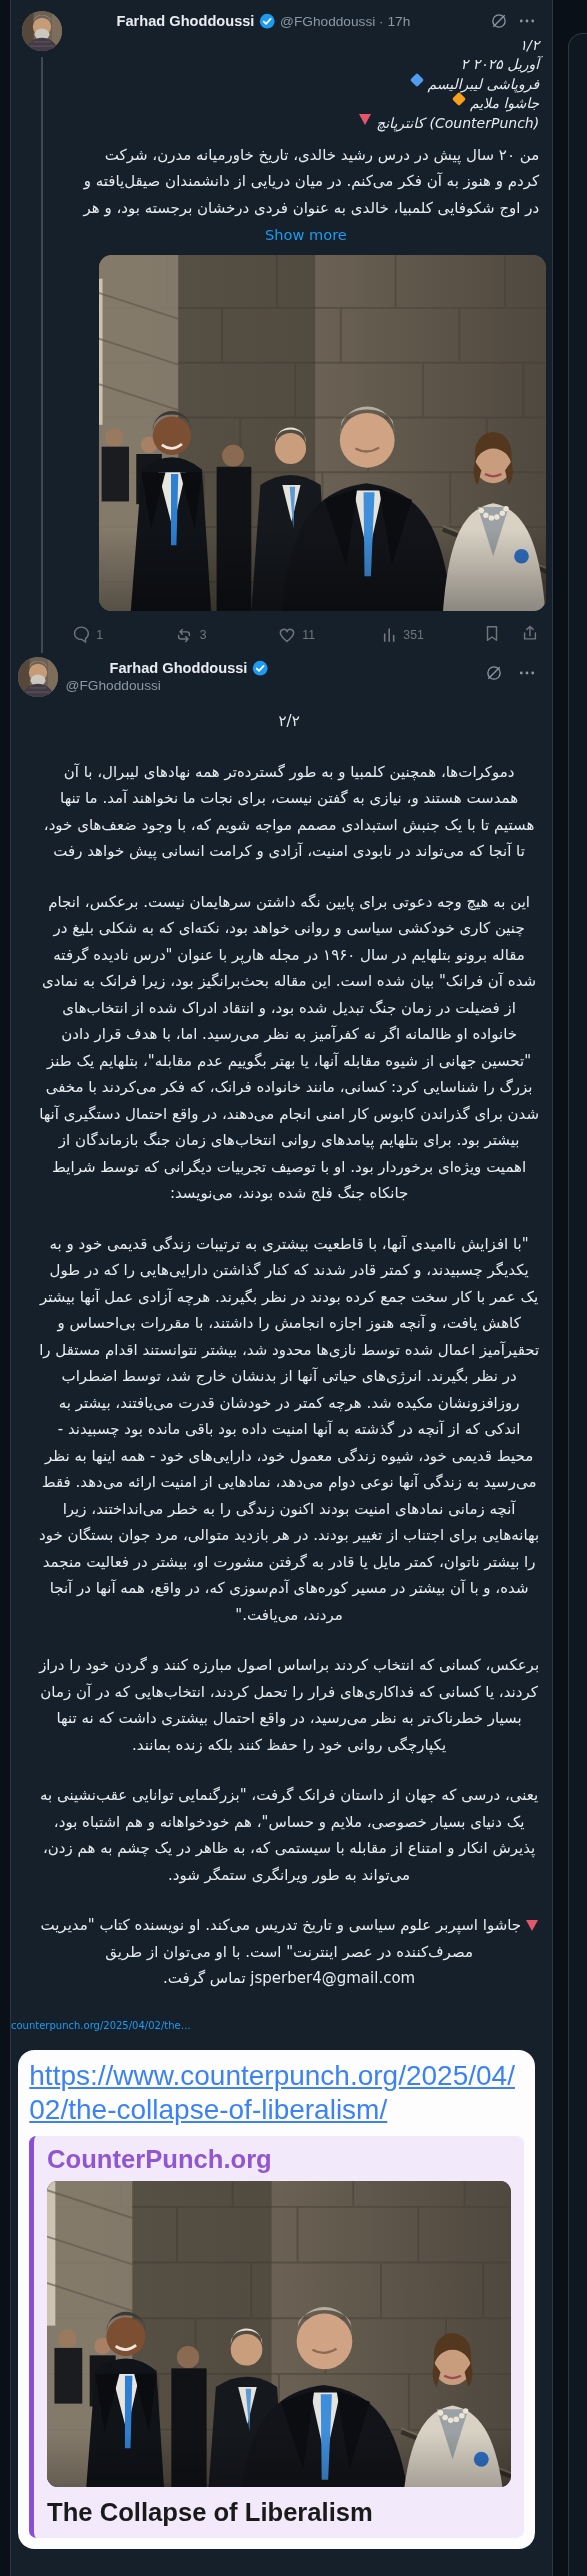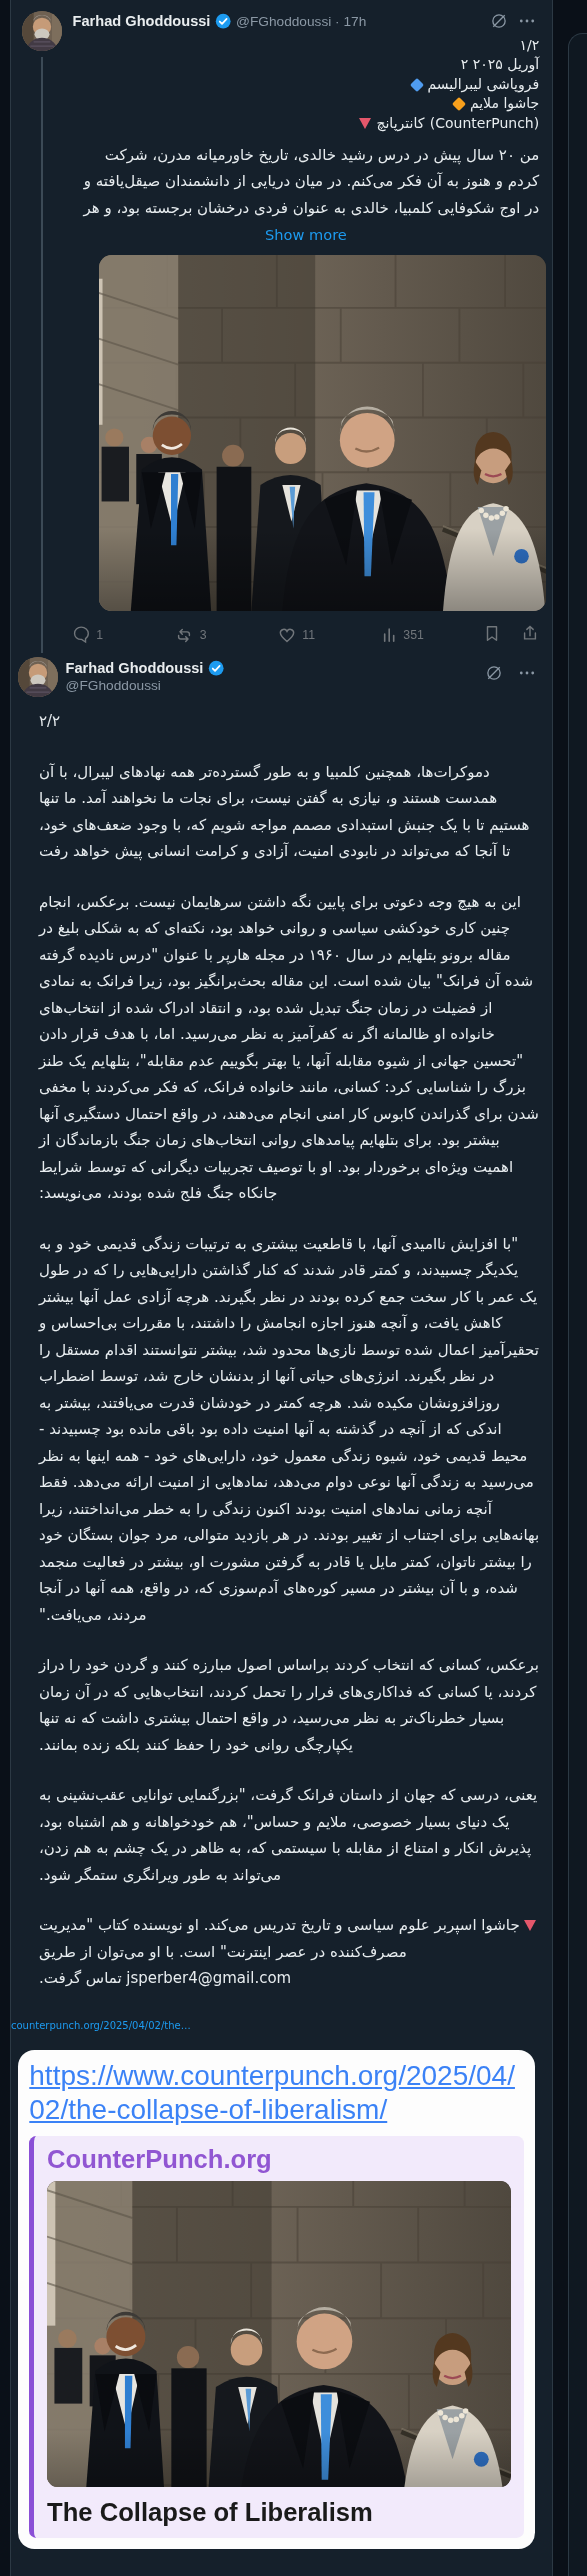--- a/index.html
+++ b/index.html
@@ -13,49 +13,49 @@
     position:absolute;left:10px;top:0;width:543px;min-height:2576px;
     background:#15202b;border-left:0.9px solid #2c3944;border-right:0.9px solid #2c3944;
     box-sizing:border-box;
   }
   .sidebar-hint{
     position:absolute;left:568px;top:33px;width:37px;height:2543px;
     border:0.9px solid #2c3944;border-radius:14.6px 0 0 0;border-right:none;border-bottom:none;
     background:#0f1821;
   }
   
-  .name{font-weight:bold;font-size:14.6px;color:#e9edef;font-family:"Liberation Sans","DejaVu Sans",sans-serif;}
+  .name{font-weight:bold;font-size:14.6px;color:#e9edef;font-family:"Liberation Sans","DejaVu Sans",sans-serif;margin-left:44px;}
   .gray{color:#8b98a5;}
   a{text-decoration:none;}
   
   .t1{display:flex;padding:11px 12.8px 0 7.3px;box-sizing:border-box;}
   .gutter{width:47px;flex:0 0 47px;display:flex;flex-direction:column;align-items:center;}
   .avatar{width:40px;height:40px;border-radius:50%;overflow:hidden;flex:0 0 40px;background:#6b5d4d;}
   .thread-line{width:1.8px;flex:1;background:#3c4a56;margin-top:5.5px;}
   .t1-main{flex:1;min-width:0;padding-left:7.3px;}
   .hrow{display:flex;align-items:center;gap:4.6px;height:20px;}
   .hrow .spacer{flex:1;}
   .icon-btn{display:flex;align-items:center;justify-content:center;width:24px;height:24px;color:#8b98a5;}
   .intro{display:flex;flex-direction:column;align-items:flex-end;margin-top:4.6px;
          font-size:14px;line-height:19.6px;color:#e7ecef;}
-  .intro-line{display:flex;align-items:center;gap:5.5px;direction:ltr;}
+  .intro-line{display:flex;gap:5.5px;direction:ltr;font-style:italic;}
   .fa-body{direction:rtl;text-align:right;font-size:15px;line-height:26.5px;color:#e7ecef;margin:8.2px 0 0;}
   .showmore{display:block;margin-top:2.7px;font-size:14.6px;line-height:22px;color:#1d9bf0;text-align:center;}
   .media{margin:9px 0 0 26.5px;width:447px;height:356px;border-radius:12.8px;overflow:hidden;background:#3c362e;}
   .stats{display:flex;align-items:center;margin:5.5px 0 0 0;height:37px;color:#71767b;font-size:12.3px;
          font-family:"Liberation Sans","DejaVu Sans",sans-serif;}
   .stat{display:flex;align-items:center;gap:6.4px;width:103px;}
   .stat svg{flex:0 0 auto;}
   .stats .right-icons{margin-left:auto;display:flex;gap:20px;align-items:center;}
   
   .t2-header{display:flex;align-items:flex-start;padding:3.7px 12.8px 0 7.3px;gap:7.3px;}
   .t2-names{display:flex;flex-direction:column;justify-content:center;line-height:18px;padding-top:1.8px;}
   .t2-handle{font-size:13.7px;color:#8b98a5;font-family:"Liberation Sans","DejaVu Sans",sans-serif;}
   .t2-hicons{margin-left:auto;display:flex;gap:9px;padding-top:3.7px;}
-  .t2-body{direction:rtl;text-align:left;padding:11px 12.8px 0 28px;
+  .t2-body{direction:rtl;text-align:center;padding:11px 12.8px 0 28px;
            font-size:15px;line-height:26.5px;color:#e7ecef;}
   .t2-body p{margin:0 0 24px;}
   .tri{display:inline-block;width:0;height:0;border-left:6.4px solid transparent;border-right:6.4px solid transparent;
        border-top:11px solid #e4576b;vertical-align:-0.9px;margin-left:4.6px;}
   .diamond{width:10px;height:10px;transform:rotate(45deg);border-radius:1.8px;display:inline-block;}
   .d-blue{background:#4f9cf0;}
   .d-orange{background:#f8a01c;}
   .ext-link{display:block;text-align:left;padding:0 12.8px 0 0;font-size:10px;line-height:20px;color:#1d9bf0;}
   .translate{display:block;text-align:left;padding:7.3px 0 0 7.3px;font-size:13.7px;line-height:20px;color:#1d9bf0;}
   

